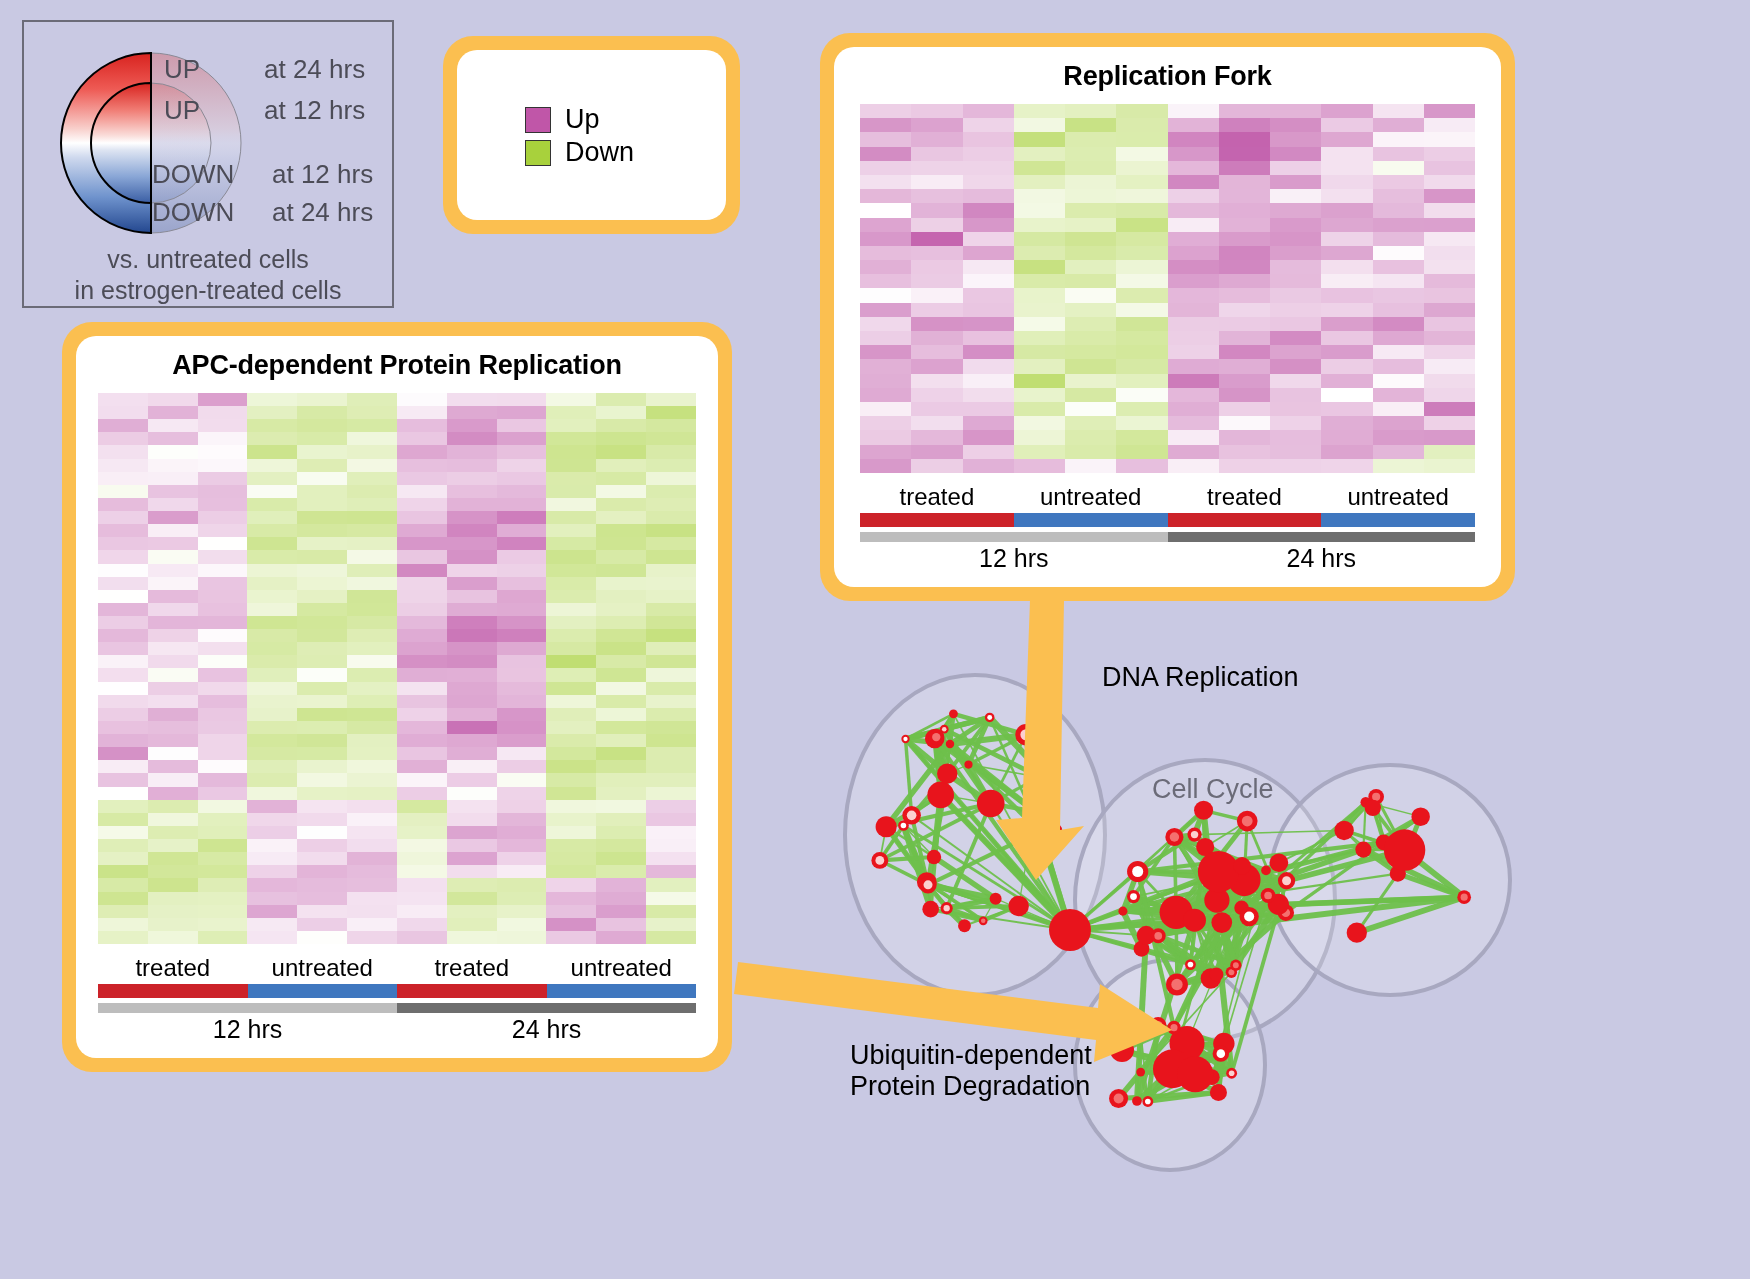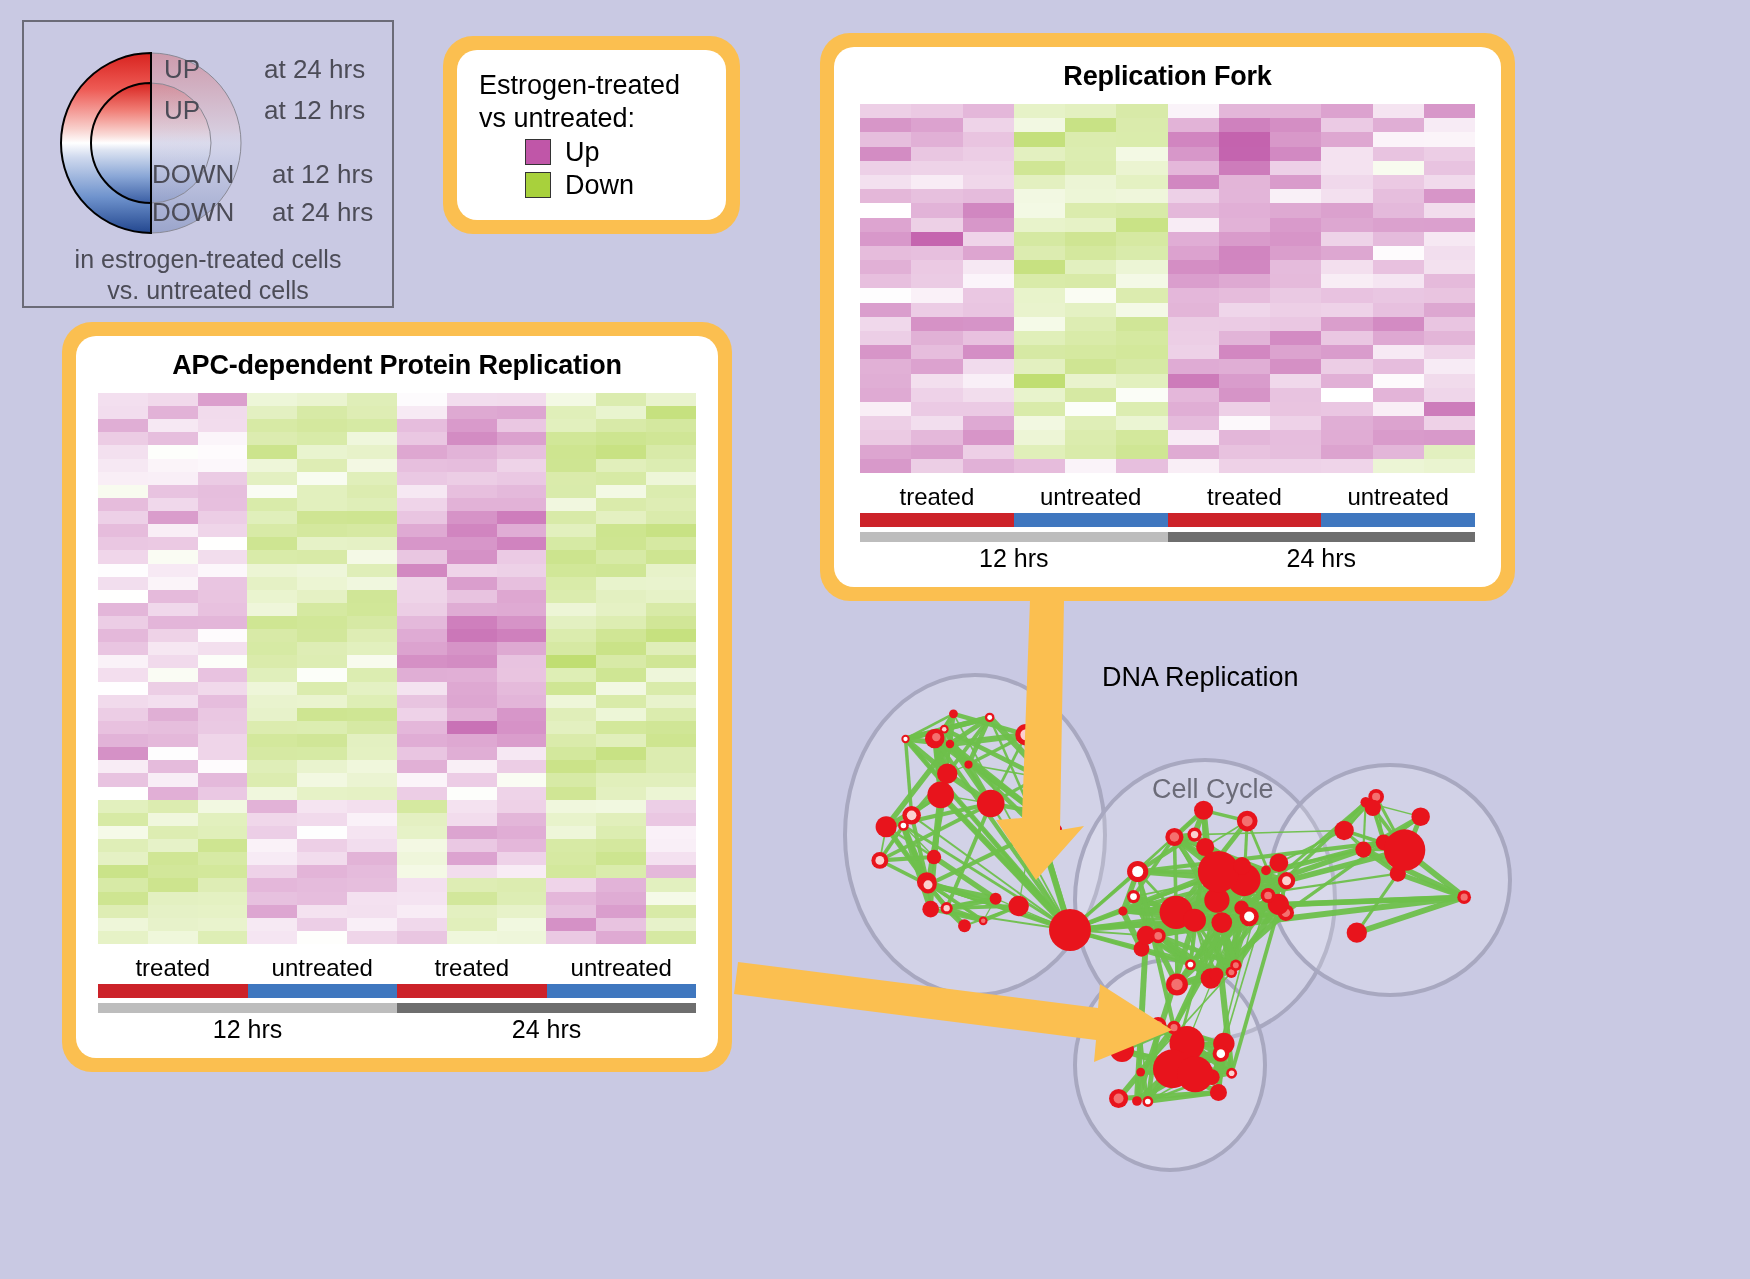--- a/index.html
+++ b/index.html
@@ -138,31 +138,27 @@
   <div class="key-label" style="left:140px;top:32px;">UP</div>
   <div class="key-label" style="left:240px;top:32px;">at 24 hrs</div>
   <div class="key-label" style="left:140px;top:73px;">UP</div>
   <div class="key-label" style="left:240px;top:73px;">at 12 hrs</div>
   <div class="key-label" style="left:128px;top:137px;">DOWN</div>
   <div class="key-label" style="left:248px;top:137px;">at 12 hrs</div>
   <div class="key-label" style="left:128px;top:175px;">DOWN</div>
   <div class="key-label" style="left:248px;top:175px;">at 24 hrs</div>
 
   <div id="key-footer">
+    <div>vs. untreated cells</div>
     <div>in estrogen-treated cells</div>
-    <div>vs. untreated cells</div>
   </div>
 </div>
 
 <div id="legend-box" class="panel">
   <div class="panel-inner">
-    <div class="legend-heading">
-      <div>Estrogen-treated</div>
-      <div>vs untreated:</div>
-    </div>
     <div class="legend-row">
       <span class="legend-swatch" id="sw-up" style="background: rgb(192, 86, 168);"></span>
       <span class="legend-text">Up</span>
     </div>
     <div class="legend-row">
       <span class="legend-swatch" id="sw-down" style="background: rgb(168, 209, 60);"></span>
       <span class="legend-text">Down</span>
     </div>
   </div>
 </div>
@@ -1565,20 +1561,24 @@
         <circle cx="403.98018619267276" cy="427.6476457334643" r="3.544469910070519" fill="#f4706f"></circle>
         <circle cx="461.6293428595891" cy="473.22646492240796" r="5.438418514299402" fill="#e8141c"></circle>
         <circle cx="461.6293428595891" cy="473.22646492240796" r="2.827977627435689" fill="#fbd0d0"></circle>
         <circle cx="425.2073491380705" cy="474.19861351115344" r="18.085206275845508" fill="#e8141c"></circle>
         <circle cx="300" cy="330" r="21" fill="#e8141c"></circle>
         <circle cx="352" cy="450" r="12" fill="#e8141c"></circle>
       </g>
     </svg>
   <div class="cluster-label" style="left:332px;top:62px;color:#000;">DNA Replication</div>
   <div class="cluster-label" style="left:382px;top:174px;color:#6b6b78;">Cell Cycle</div>
+  <div class="cluster-label" style="left:80px;top:440px;color:#000;text-align:left;">
+    <div>Ubiquitin-dependent</div>
+    <div>Protein Degradation</div>
+  </div>
 </div>
 
 <svg id="arrows" style="position:absolute;left:0;top:0;width:1750px;height:1279px;pointer-events:none;">
 
   <g>
     <polygon points="1030,600 1064,600 1060,830 1084,826 1036,880 996,820 1022,818" fill="#fbbf50"></polygon>
   </g>
 
   <g>
     <polygon points="738,962 1098,1008 1100,984 1172,1030 1094,1062 1096,1040 734,994" fill="#fbbf50"></polygon>

